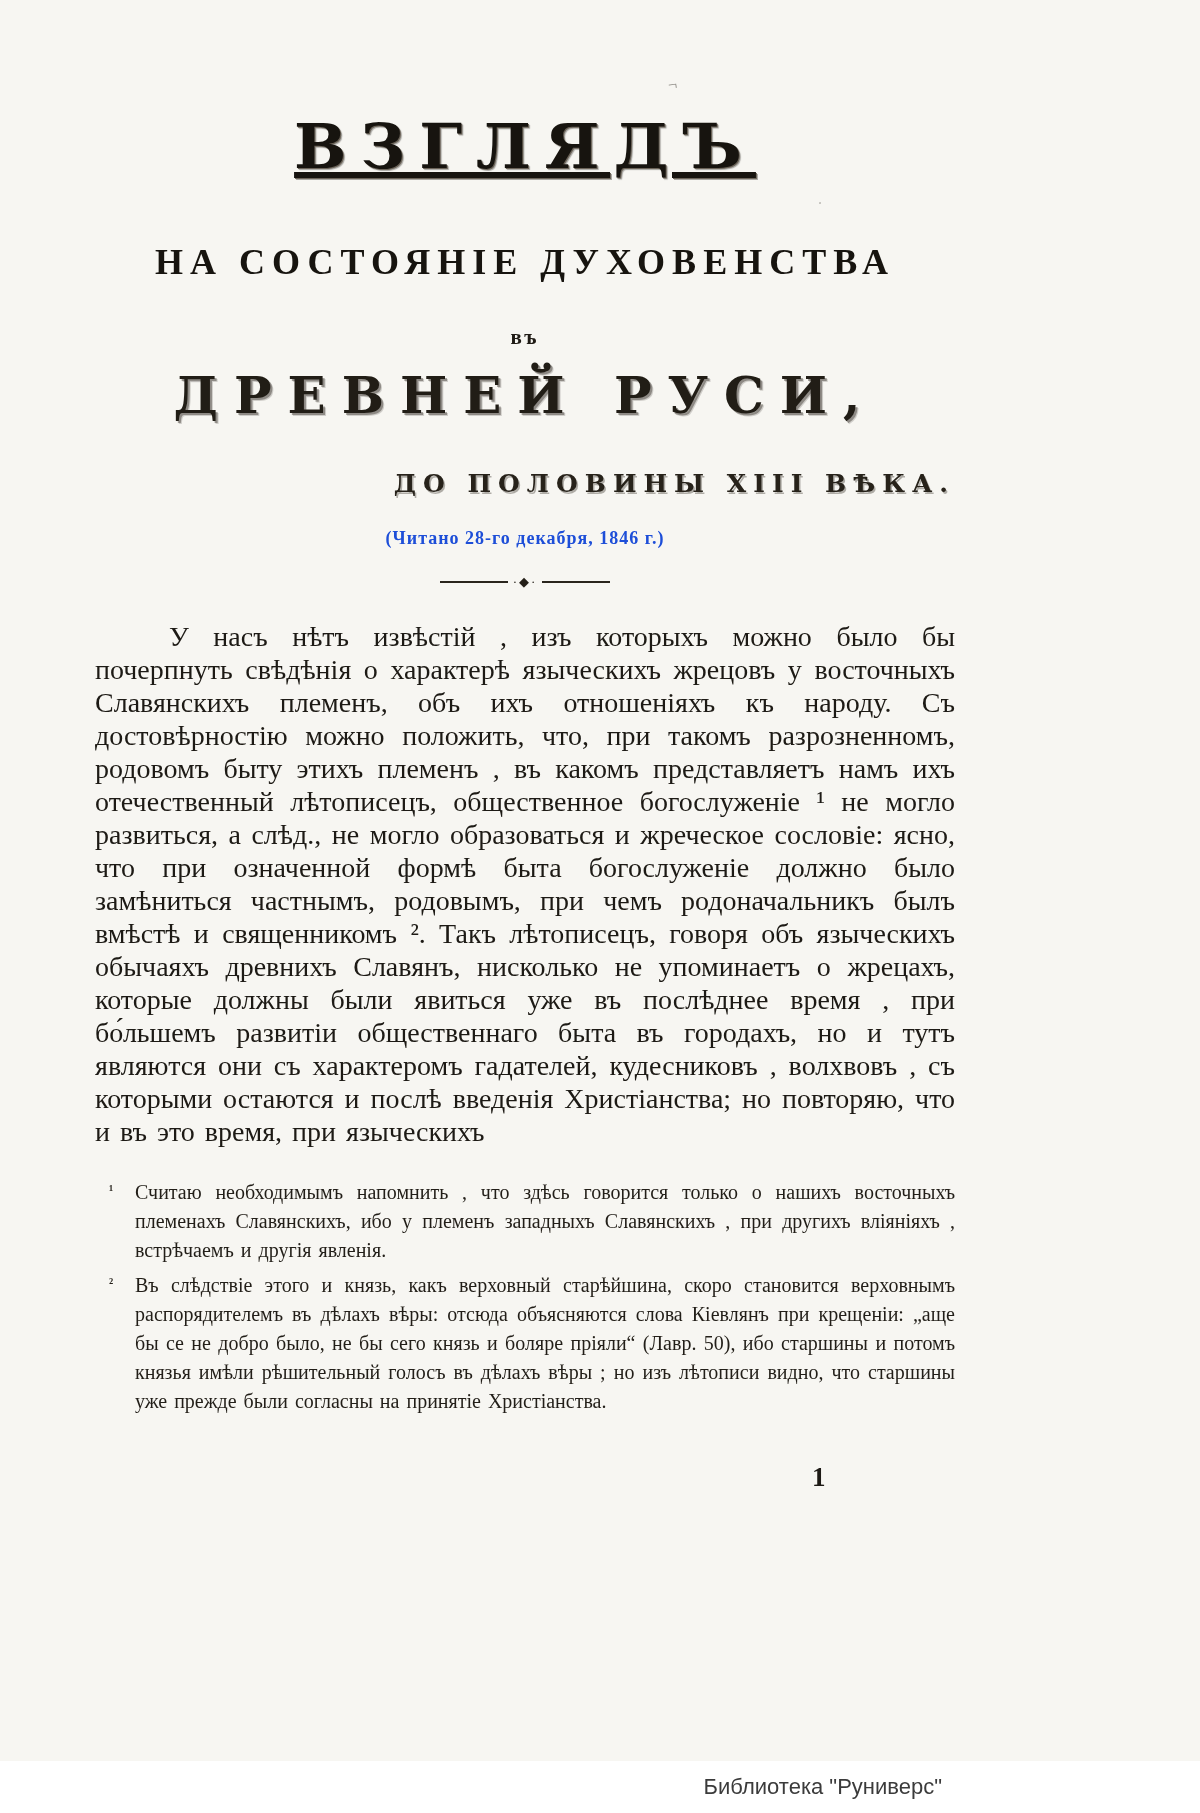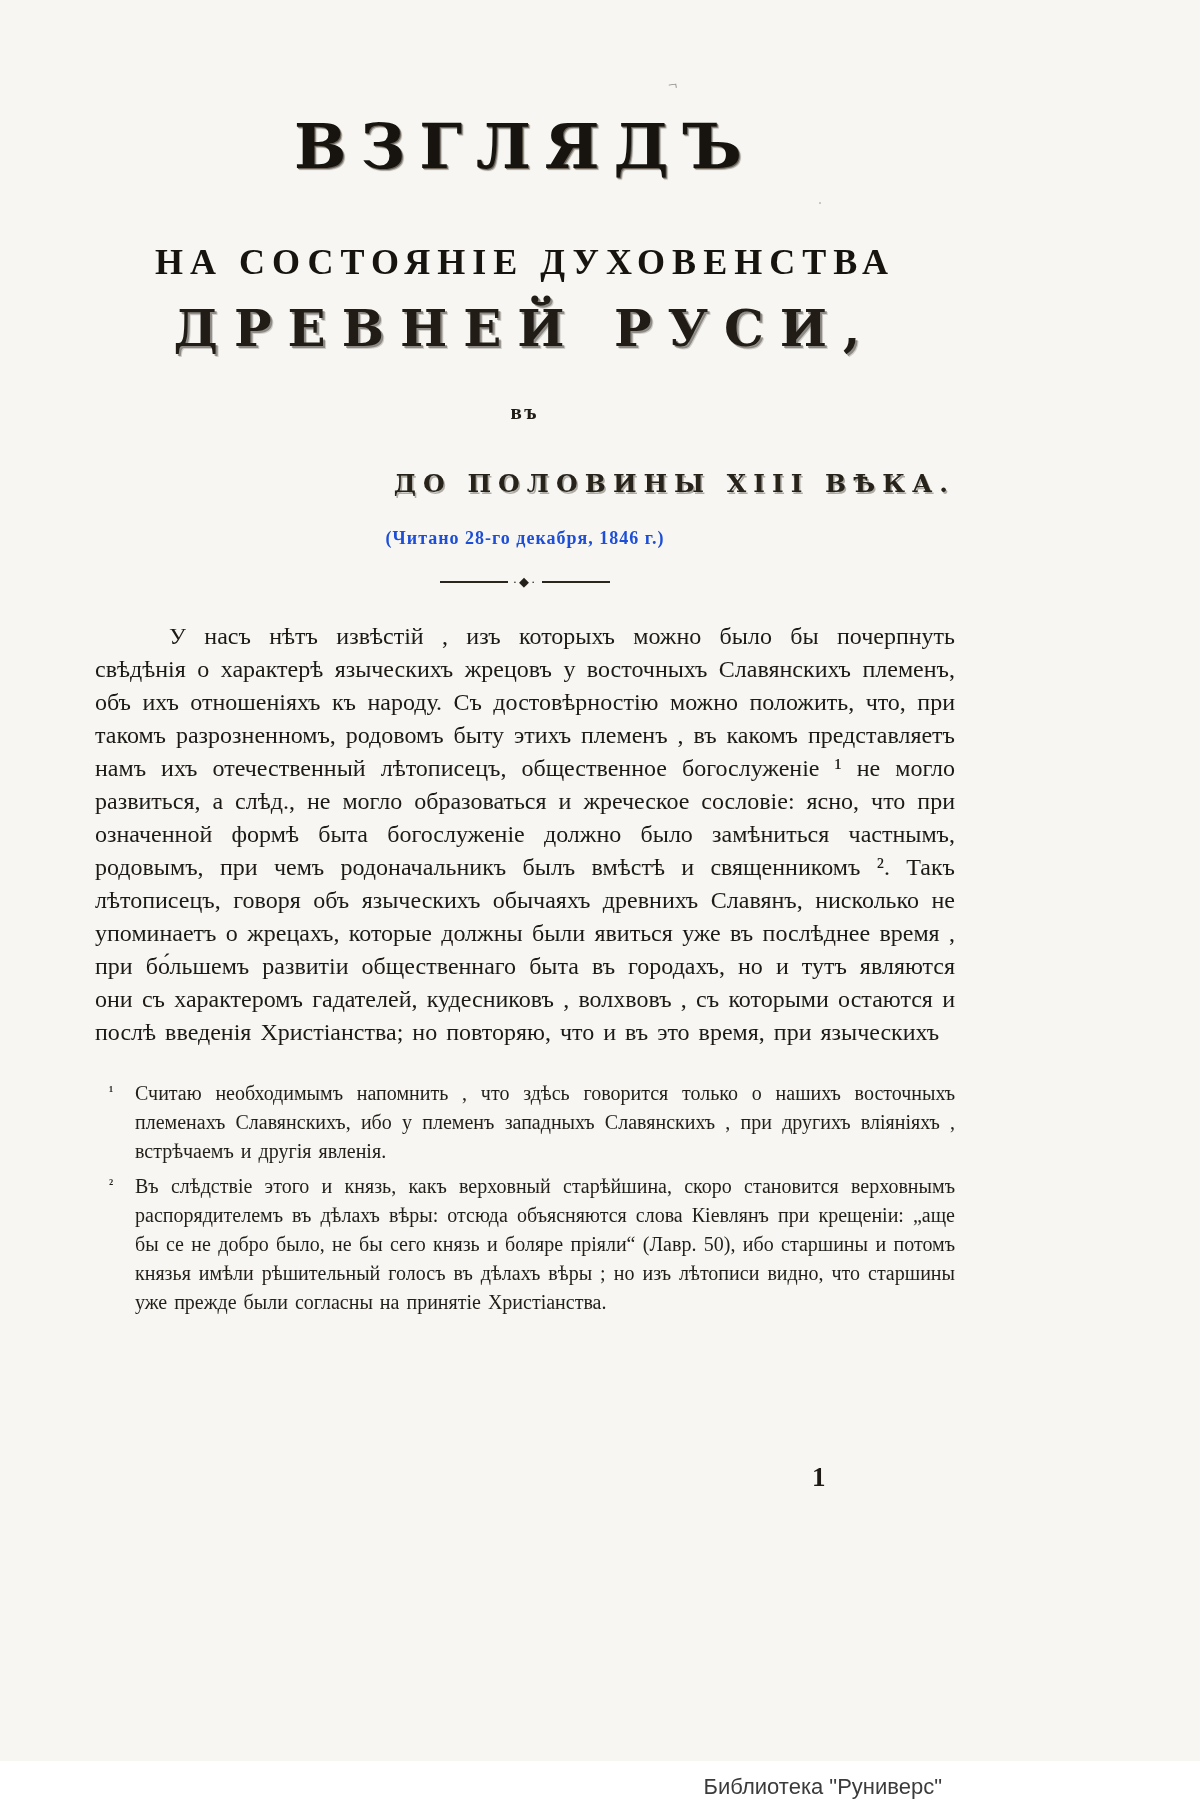--- a/index.html
+++ b/index.html
@@ -20,20 +20,21 @@
   }
   .centered { text-align: center; }
   .title-main {
     font-family: "DejaVu Serif", serif;
     font-weight: bold;
     font-size: 62px;
     letter-spacing: 14px;
     color: #17140f;
     text-shadow: 1px 1px 0 #6b6358, 2px 2px 1px rgba(23,20,15,0.35);
     margin: 10px 0 0 0;
+    text-decoration: underline;
   }
   .title-sub {
     font-weight: bold;
     font-size: 36px;
     letter-spacing: 7px;
     margin-top: 58px;
     color: #17140f;
   }
   .title-prep {
     font-weight: bold;
@@ -82,21 +83,21 @@
     height: 2px;
     background: #2a251d;
   }
   .divider .ornament {
     font-size: 13px;
     line-height: 1;
     letter-spacing: 2px;
   }
   .body-paragraph {
     margin-top: 32px;
-    font-size: 24px;
+    font-size: 28px;
     line-height: 33px;
     text-align: justify;
     text-indent: 74px;
     word-spacing: 3px;
     color: #1d1a15;
   }
   .footnotes {
     margin-top: 30px;
     font-size: 20px;
     line-height: 29px;
@@ -156,23 +157,23 @@
 
   <span class="smudge smudge-1">¬</span>
   <span class="smudge smudge-2">·</span>
 
   <div class="text-block">
 
     <div class="centered title-main">ВЗГЛЯДЪ</div>
 
     <div class="centered title-sub">НА СОСТОЯНІЕ ДУХОВЕНСТВА</div>
 
+    <div class="centered title-prep">въ</div>
+
     <div class="centered title-ornate">ДРЕВНЕЙ РУСИ,</div>
-
-    <div class="centered title-prep">въ</div>
 
     <div class="centered title-period">ДО ПОЛОВИНЫ XIII ВѢКА.</div>
 
     <div class="centered read-note">(Читано 28-го декабря, 1846 г.)</div>
 
     <div class="divider">
       <span class="line"></span>
       <span class="ornament">·◆·</span>
       <span class="line"></span>
     </div>

